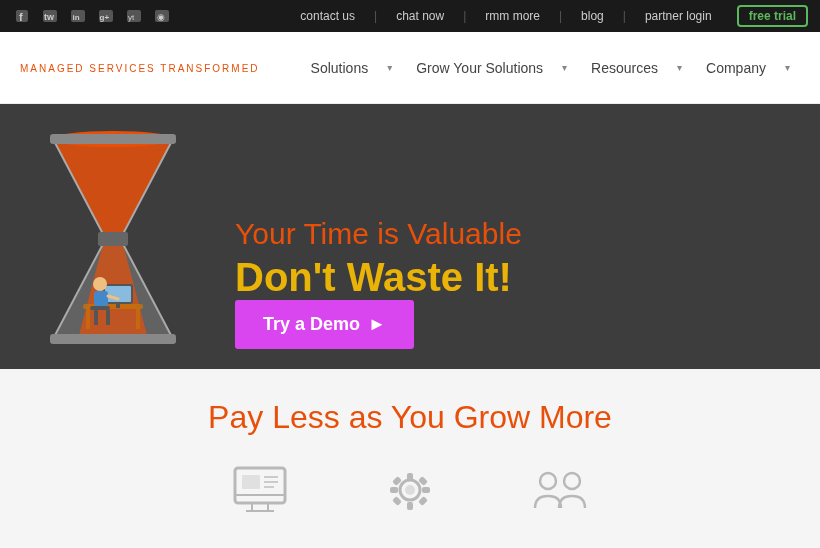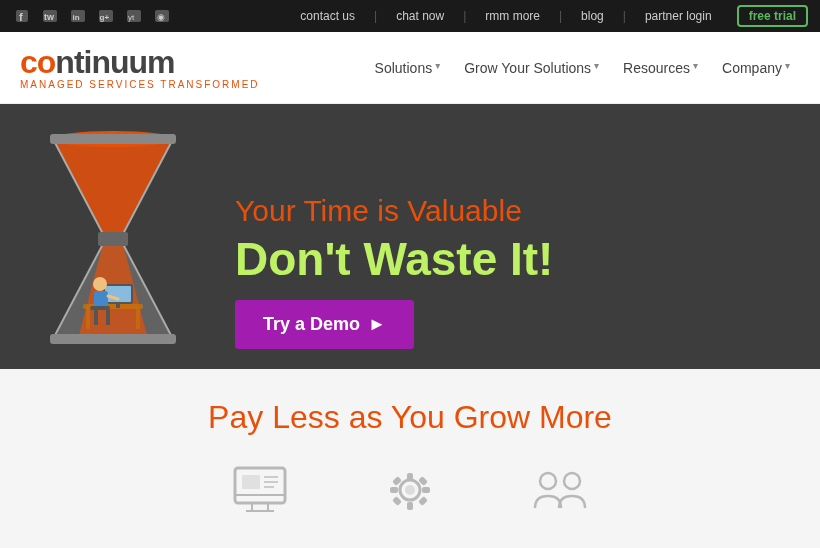--- a/index.html
+++ b/index.html
@@ -93,21 +93,22 @@
       display: flex;
       align-items: center;
       gap: 4px;
     }
     .nav-item {
       font-size: 14px;
       color: #444;
       padding: 6px 10px;
       cursor: pointer;
       display: flex;
-      gap: 3px;
+      align-items: center;
+      gap: 19px;
       white-space: nowrap;
     }
     .nav-arrow {
       font-size: 10px;
       color: #888;
     }
 
     
     .hero {
       background: #3d3d3d;
@@ -132,38 +133,37 @@
     .hero-content {
       flex: 1;
     }
     .hero-subtitle {
       font-size: 30px;
       color: #e8500a;
       font-weight: normal;
       margin-bottom: 4px;
     }
     .hero-title {
-      font-size: 46px;
-      color: #bef264;
+      font-size: 40px;
+      color: #eab308;
       font-weight: bold;
-      margin-bottom: 14px;
     }
     .hero-desc {
       font-size: 15px;
       color: #ccc;
       line-height: 1.6;
       max-width: 510px;
       margin-bottom: 24px;
     }
     .hero-desc strong {
       color: #fff;
       font-weight: bold;
     }
     .demo-btn {
-      background: #a21caf;
+      background: #d946ef;
       color: #fff;
       border: none;
       padding: 14px 28px;
       font-size: 18px;
       font-weight: bold;
       cursor: pointer;
       border-radius: 3px;
       display: inline-flex;
       align-items: center;
       gap: 8px;
@@ -265,23 +265,20 @@
     <span class="sep">|</span>
     <a>blog</a>
     <span class="sep">|</span>
     <a>partner login</a>
     <button class="free-trial-btn">free trial</button>
   </div>
 </div>
 
 <div class="header">
   <div class="logo">
-    <div class="logo-text">
-      <span class="co">co</span><span class="ntinuum">ntinuum</span>
-    </div>
     <div class="logo-sub">MANAGED SERVICES TRANSFORMED</div>
   </div>
 
   <nav class="main-nav">
     <div class="nav-item">
       <span>Solutions</span>
       <span class="nav-arrow">▾</span>
     </div>
     <div class="nav-item">
       <span>Grow Your Solutions</span>

